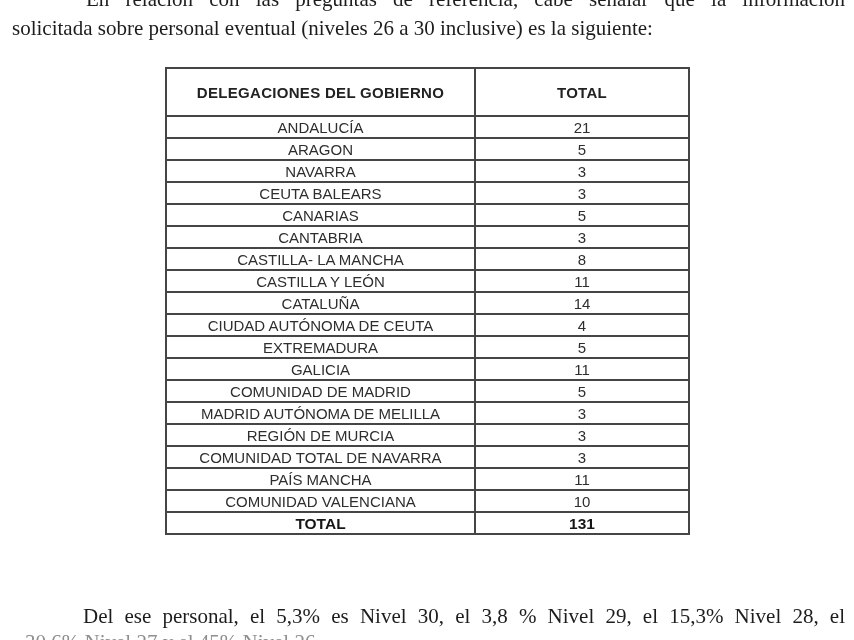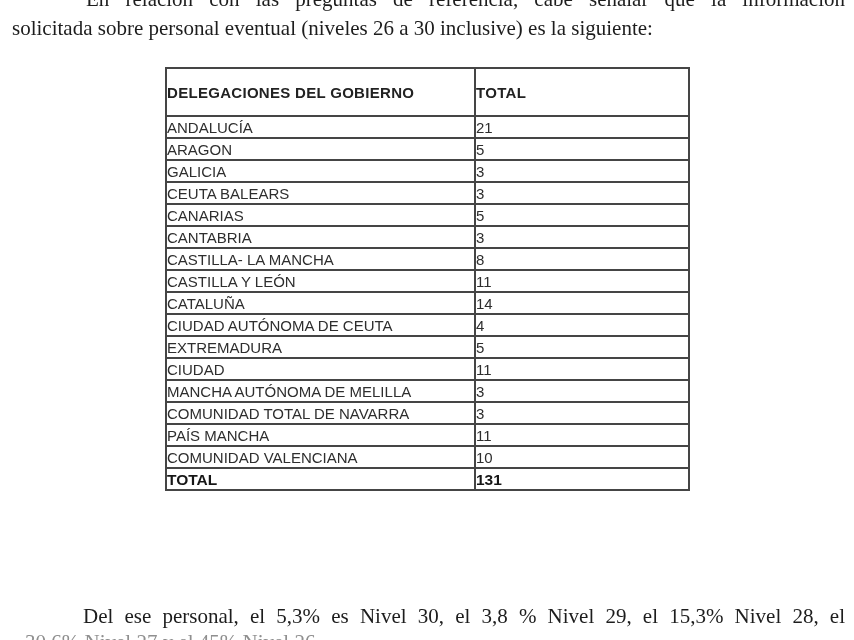--- a/index.html
+++ b/index.html
@@ -36,21 +36,21 @@
     left: 165px;
     top: 67px;
     border-collapse: collapse;
     table-layout: fixed;
     width: 523px;
     font-family: "Liberation Sans", "DejaVu Sans", sans-serif;
     color: #2e2e2e;
   }
   .gov-table th, .gov-table td {
     border: 2px solid #454545;
-    text-align: left;
+    text-align: center;
     padding: 0;
     overflow: hidden;
   }
   .gov-table th {
     height: 46px;
     font-size: 15px;
     font-weight: bold;
     letter-spacing: 0.3px;
     color: #222222;
   }
@@ -86,21 +86,21 @@
   <tbody id="table-body">
       <tr>
         <td>ANDALUCÍA</td>
         <td>21</td>
       </tr>
       <tr>
         <td>ARAGON</td>
         <td>5</td>
       </tr>
       <tr>
-        <td>GALICIA</td>
+        <td>NAVARRA</td>
         <td>3</td>
       </tr>
       <tr>
         <td>CEUTA BALEARS</td>
         <td>3</td>
       </tr>
       <tr>
         <td>CANARIAS</td>
         <td>5</td>
       </tr>
@@ -122,25 +122,33 @@
       </tr>
       <tr>
         <td>CIUDAD AUTÓNOMA DE CEUTA</td>
         <td>4</td>
       </tr>
       <tr>
         <td>EXTREMADURA</td>
         <td>5</td>
       </tr>
       <tr>
-        <td>CIUDAD</td>
+        <td>GALICIA</td>
         <td>11</td>
       </tr>
       <tr>
-        <td>MANCHA AUTÓNOMA DE MELILLA</td>
+        <td>COMUNIDAD DE MADRID</td>
+        <td>5</td>
+      </tr>
+      <tr>
+        <td>MADRID AUTÓNOMA DE MELILLA</td>
+        <td>3</td>
+      </tr>
+      <tr>
+        <td>REGIÓN DE MURCIA</td>
         <td>3</td>
       </tr>
       <tr>
         <td>COMUNIDAD TOTAL DE NAVARRA</td>
         <td>3</td>
       </tr>
       <tr>
         <td>PAÍS MANCHA</td>
         <td>11</td>
       </tr>

